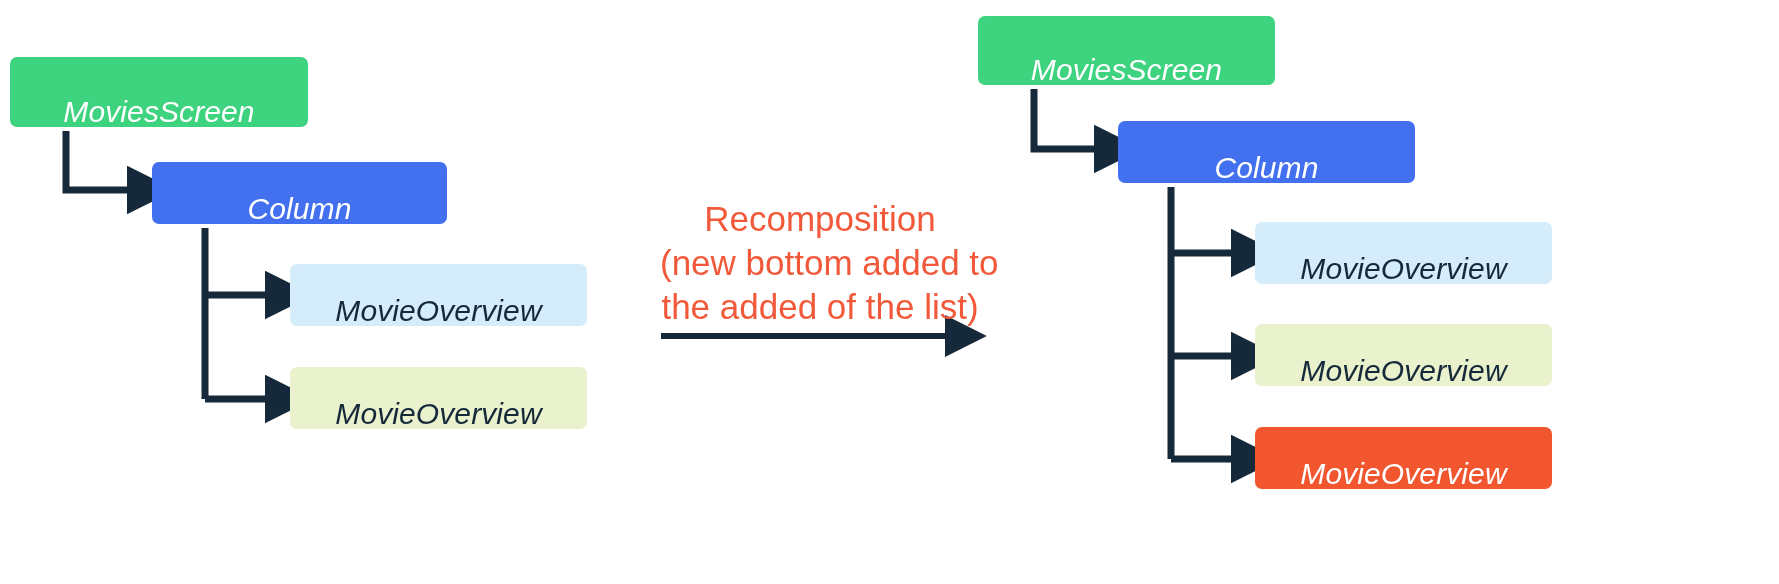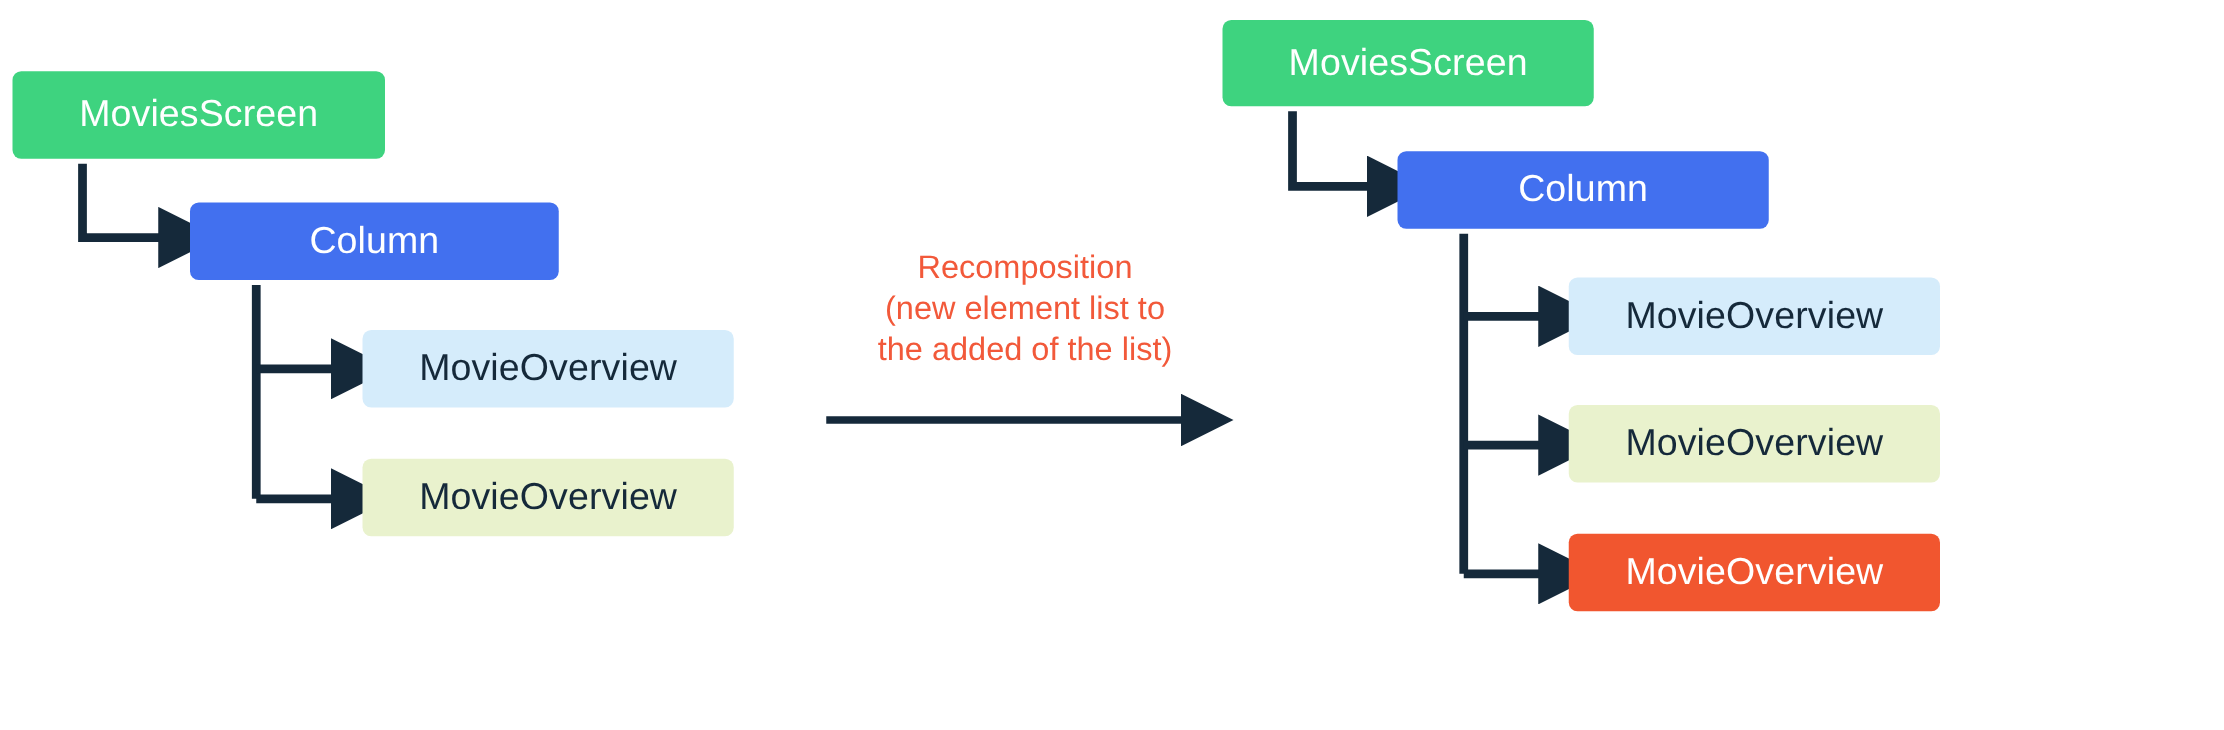--- a/index.html
+++ b/index.html
@@ -13,43 +13,44 @@
     height: 584px;
     background: #ffffff;
     font-family: "Liberation Sans", sans-serif;
     overflow: hidden;
   }
   .node {
     position: absolute;
     box-sizing: border-box;
     border-radius: 7px;
     display: flex;
-    align-items: center;
+    align-items: flex-end;
     justify-content: center;
     white-space: nowrap;
     letter-spacing: 0.1px;
+    font-style: italic;
   }
   .node-label {
     display: block;
     line-height: 1;
   }
   svg.wires {
     position: absolute;
     left: 0;
     top: 0;
     width: 1779px;
     height: 584px;
     overflow: visible;
     pointer-events: none;
   }
   .center-caption {
     position: absolute;
     text-align: center;
     color: #f2593a;
-    font-size: 26px;
+    font-size: 35px;
     line-height: 1.26;
     white-space: nowrap;
   }
   .center-caption div { display: block; }
 </style>
 </head>
 <body>
 
 <div id="canvas">
 
@@ -97,21 +98,21 @@
   <div class="node" style="left:290px; top:264px; width:297px; height:62px; background:#d5ecfb; color:#15293a; font-size:30px;">
     <span class="node-label">MovieOverview</span>
   </div>
 
   <div class="node" style="left:290px; top:367px; width:297px; height:62px; background:#e9f2cd; color:#15293a; font-size:30px;">
     <span class="node-label">MovieOverview</span>
   </div>
 
   <div class="center-caption" style="left:660px; top:197px; width:320px;">
     <div>Recomposition</div>
-    <div>(new element list to</div>
+    <div>(new bottom added to</div>
     <div>the added of the list)</div>
   </div>
 
   <div class="node" style="left:978px; top:16px; width:297px; height:69px; background:#3ed37f; color:#ffffff; font-size:30px;">
     <span class="node-label">MoviesScreen</span>
   </div>
 
   <div class="node" style="left:1118px; top:121px; width:297px; height:62px; background:#4270ef; color:#ffffff; font-size:30px;">
     <span class="node-label">Column</span>
   </div>

